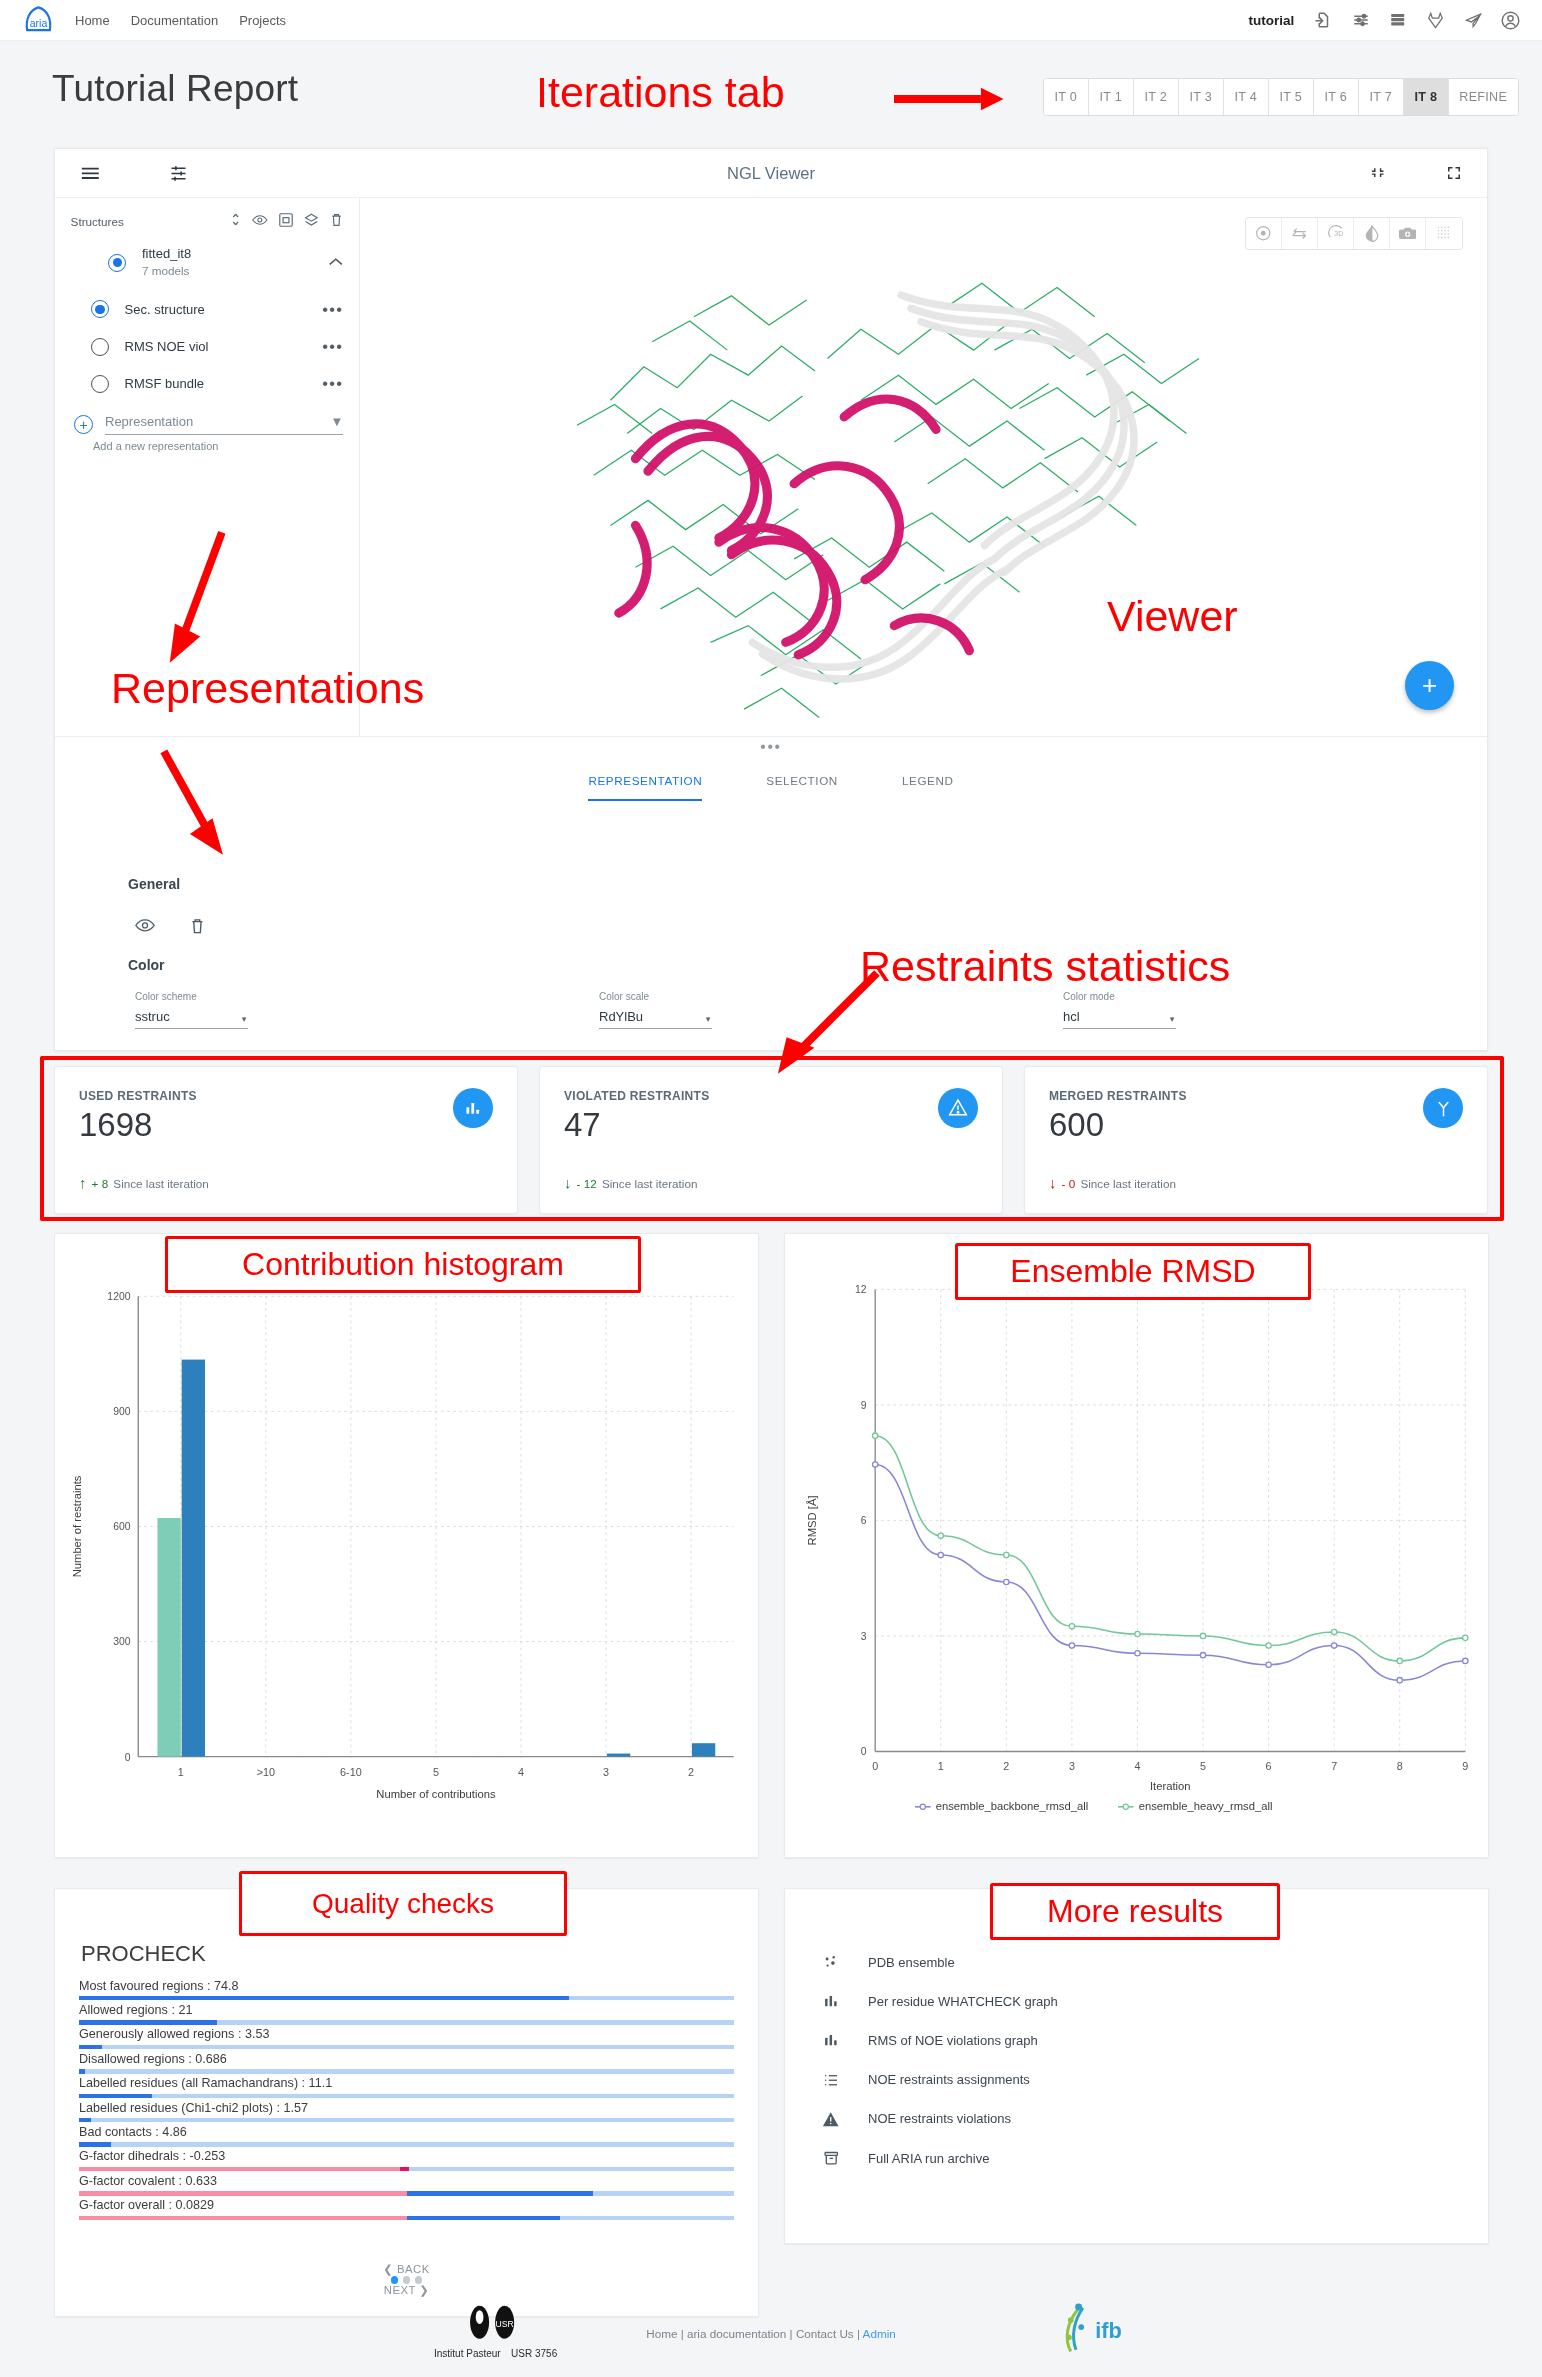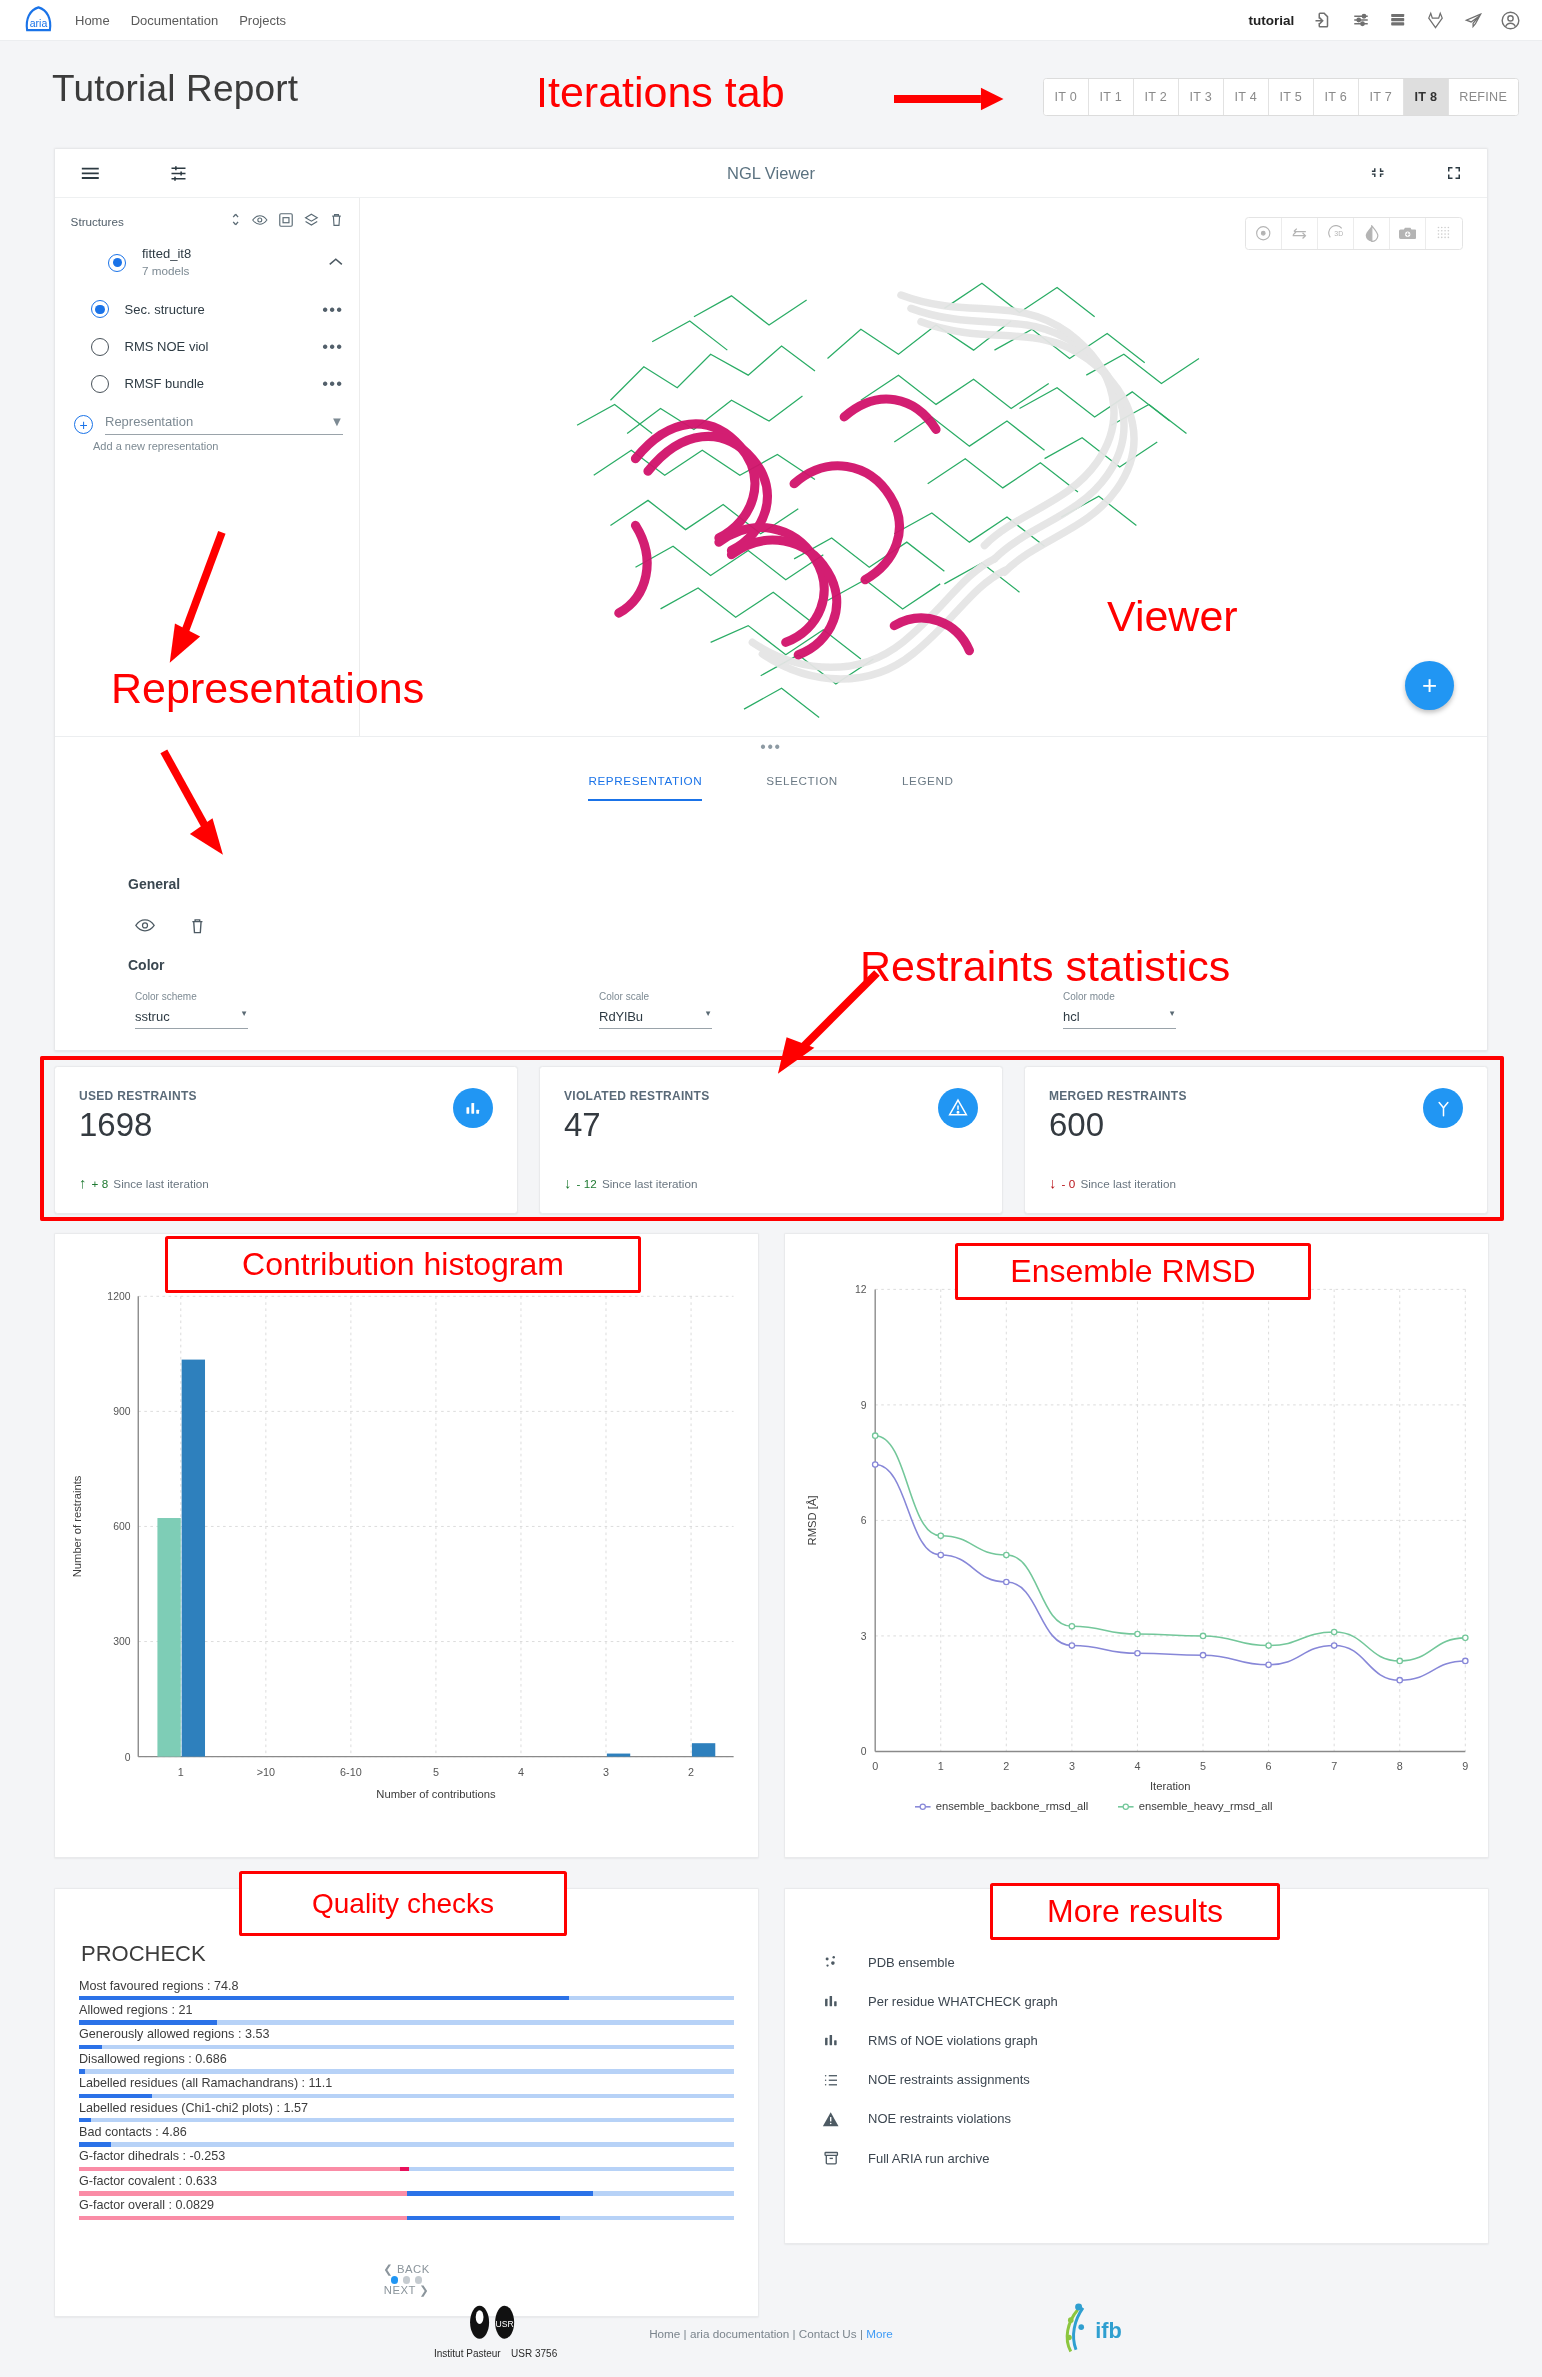--- a/index.html
+++ b/index.html
@@ -139,21 +139,21 @@
   .rp-general {
     position:absolute; left:73px; top:139px; font-size:14px; color:#3a4750; font-weight:bold;
   }
   .rp-gen-icons { position:absolute; left:80px; top:181px; display:flex; gap:35px; color:#4d5a63; }
   .rp-color { position:absolute; left:73px; top:220px; font-size:14px; color:#3a4750; font-weight:bold; }
   .selects { position:absolute; left:80px; right:52px; top:254px; display:flex; }
   .sel-field { width:113px; margin-right:351px; }
   .sel-field:last-child { margin-right:0; }
   .sel-label { font-size:10px; color:#7d8a93; }
   .sel-value-row {
-    display:flex; align-items:flex-start; border-bottom:0.9px solid #9aa3aa;
+    display:flex; align-items:flex-end; border-bottom:0.9px solid #9aa3aa;
     padding:3.5px 0 4.3px 0; margin-top:3.5px;
   }
   .sel-value { font-size:13px; color:#2e3b44; }
   .sel-caret { margin-left:auto; color:#5a6a74; font-size:7.8px; }
 
   
   .stats-row {
     position:absolute; left:54px; top:1066px; width:1434px; height:148px;
     display:flex; gap:21px;
   }
@@ -957,21 +957,21 @@
       <div style="display:flex; gap:10.4px; justify-content:center;">
         <span class="foot-pasteur-label">Institut Pasteur</span>
         <span class="foot-pasteur-label">USR 3756</span>
       </div>
     </div>
 
     <div class="foot-links">
       <a href="#">Home</a> |
       <a href="#">aria documentation</a> |
       <a href="#">Contact Us</a> |
-      <a href="#" class="admin">More</a>
+      <a href="#" class="admin">Admin</a>
     </div>
 
     <div class="foot-ifb">
       <svg width="96" height="54" viewBox="0 0 110 62">
         <path d="M18 58 C10 44 14 24 26 10" stroke="#8cc63f" stroke-width="3.4" fill="none"></path>
         <path d="M24 56 C18 40 22 22 32 8" stroke="#2f9fd0" stroke-width="3.4" fill="none"></path>
         <circle cx="27" cy="7" r="4" fill="#2f9fd0"></circle>
         <circle cx="18" cy="22" r="3.2" fill="#8cc63f"></circle>
         <circle cx="30" cy="30" r="3.2" fill="#2f9fd0"></circle>
         <circle cx="16" cy="42" r="3.2" fill="#8cc63f"></circle>

